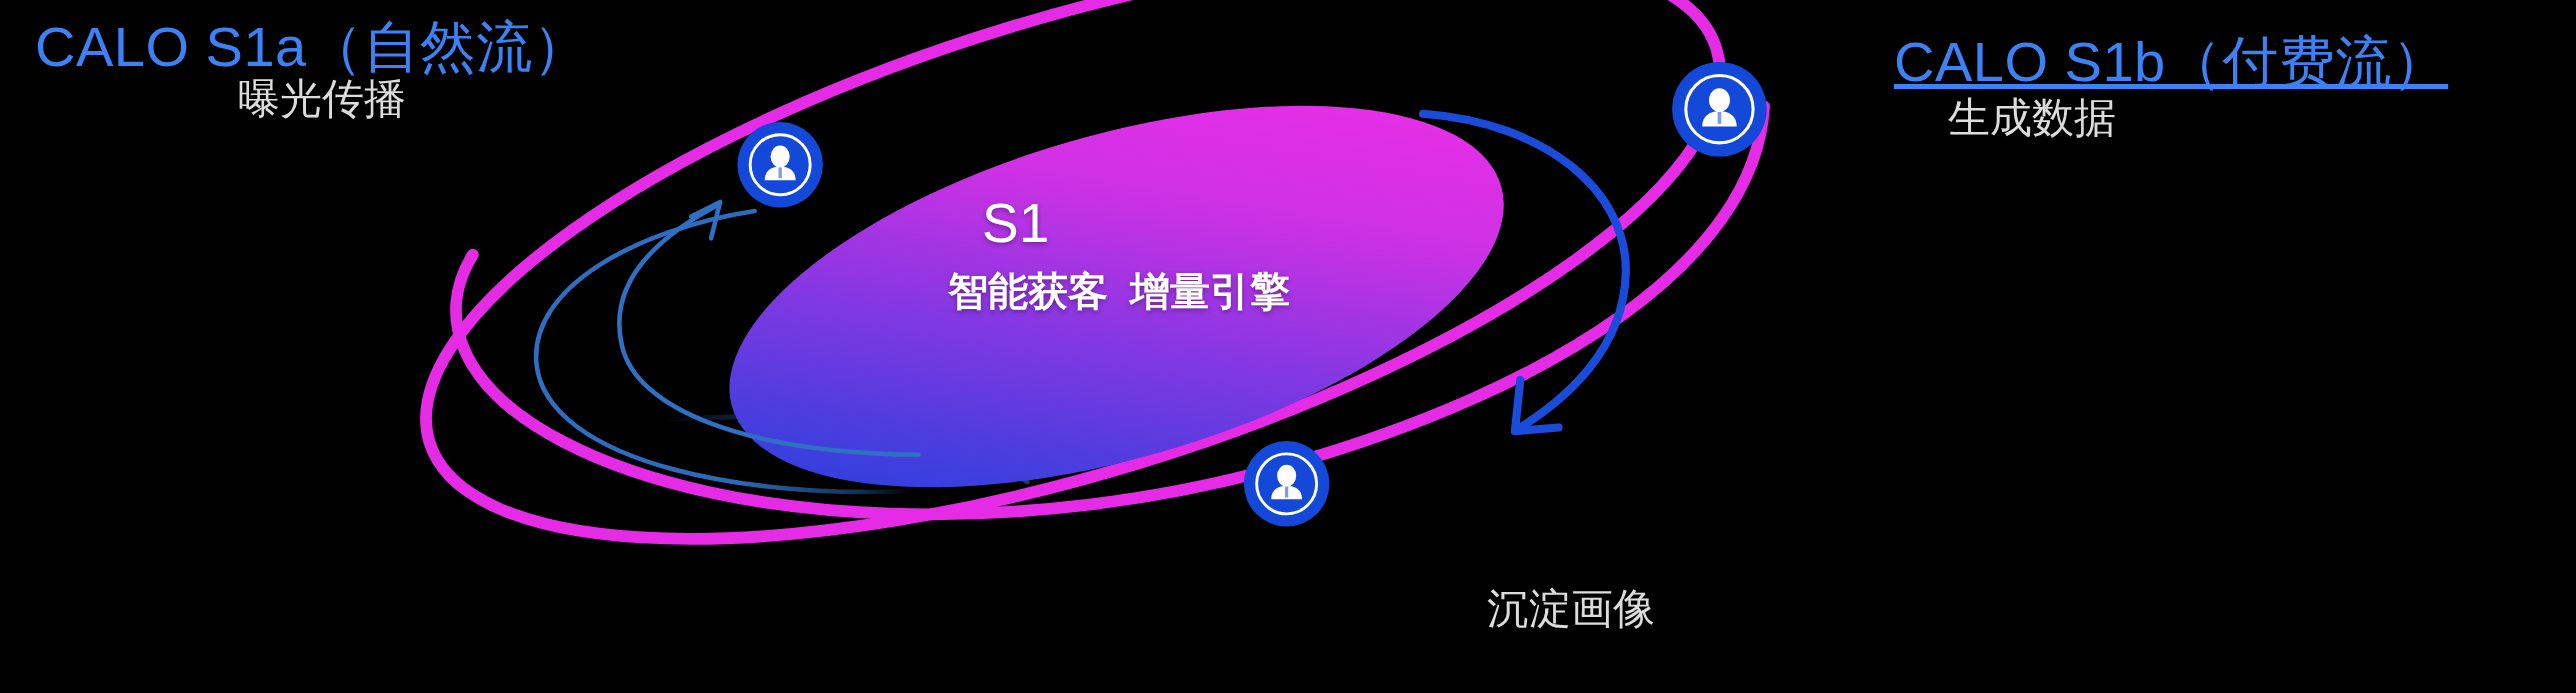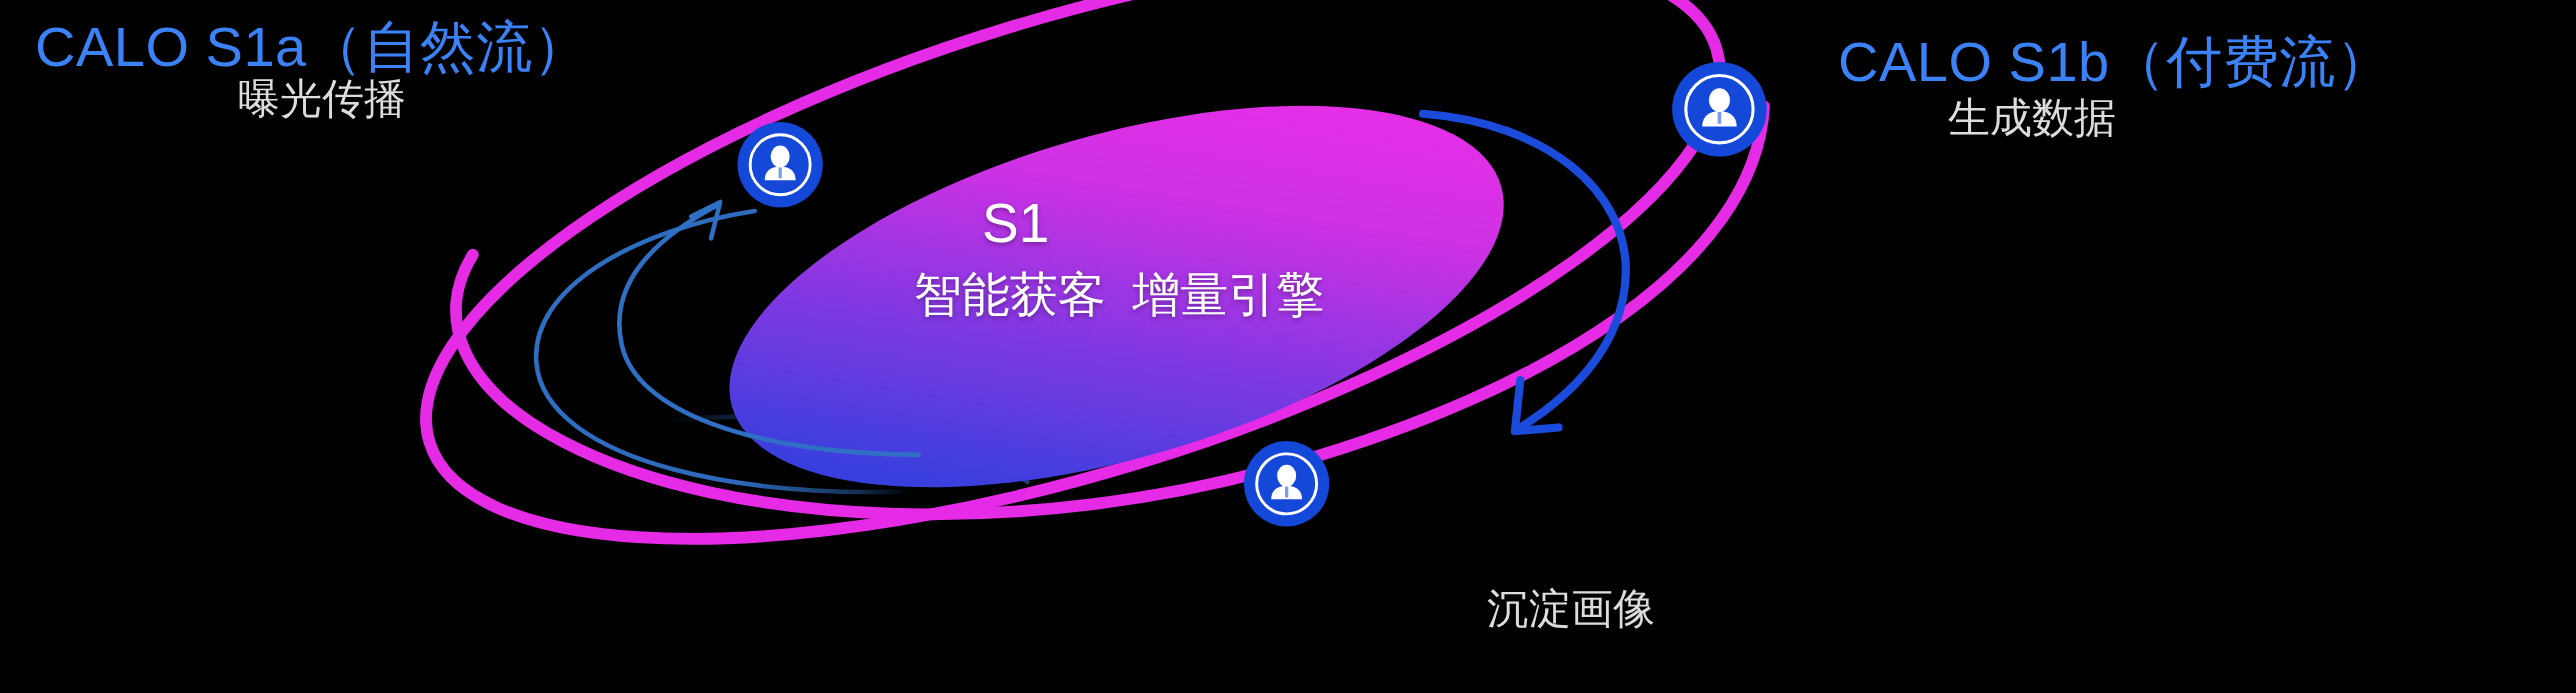--- a/index.html
+++ b/index.html
@@ -45,29 +45,29 @@
   }
   .core-title {
     color: #FFFFFF;
     font-size: 55px;
     font-weight: 400;
     text-align: left;
     text-shadow: 0 1.8px 5.5px rgba(0,0,0,0.35);
   }
   .core-sub {
     color: #FFFFFF;
-    font-size: 48px;
-    font-weight: 400;
+    font-size: 40px;
+    font-weight: 700;
     text-align: center;
     text-shadow: 0 1.8px 5.5px rgba(0,0,0,0.35);
   }
   
   #label-s1a-title { left: 35px;   top: 16.4px; }
   #label-s1a-sub   { left: 238px;  top: 76px; }
-  #label-s1b-title { left: 1838px; top: 31px; }
+  #label-s1b-title { left: 1894px; top: 31px; text-decoration: underline; }
   #label-s1b-sub   { left: 1948px; top: 95px; }
   #label-s1c-title { left: 1364px; top: 482px; }
   #label-s1c-sub   { left: 1487px; top: 586px; }
   #core-label-main { left: 982px; top: 193px; width: 273px; }
   #core-label-sub  { left: 846px;  top: 269px; width: 546px; }
 </style>
 </head>
 <body>
 
 <div id="stage">

